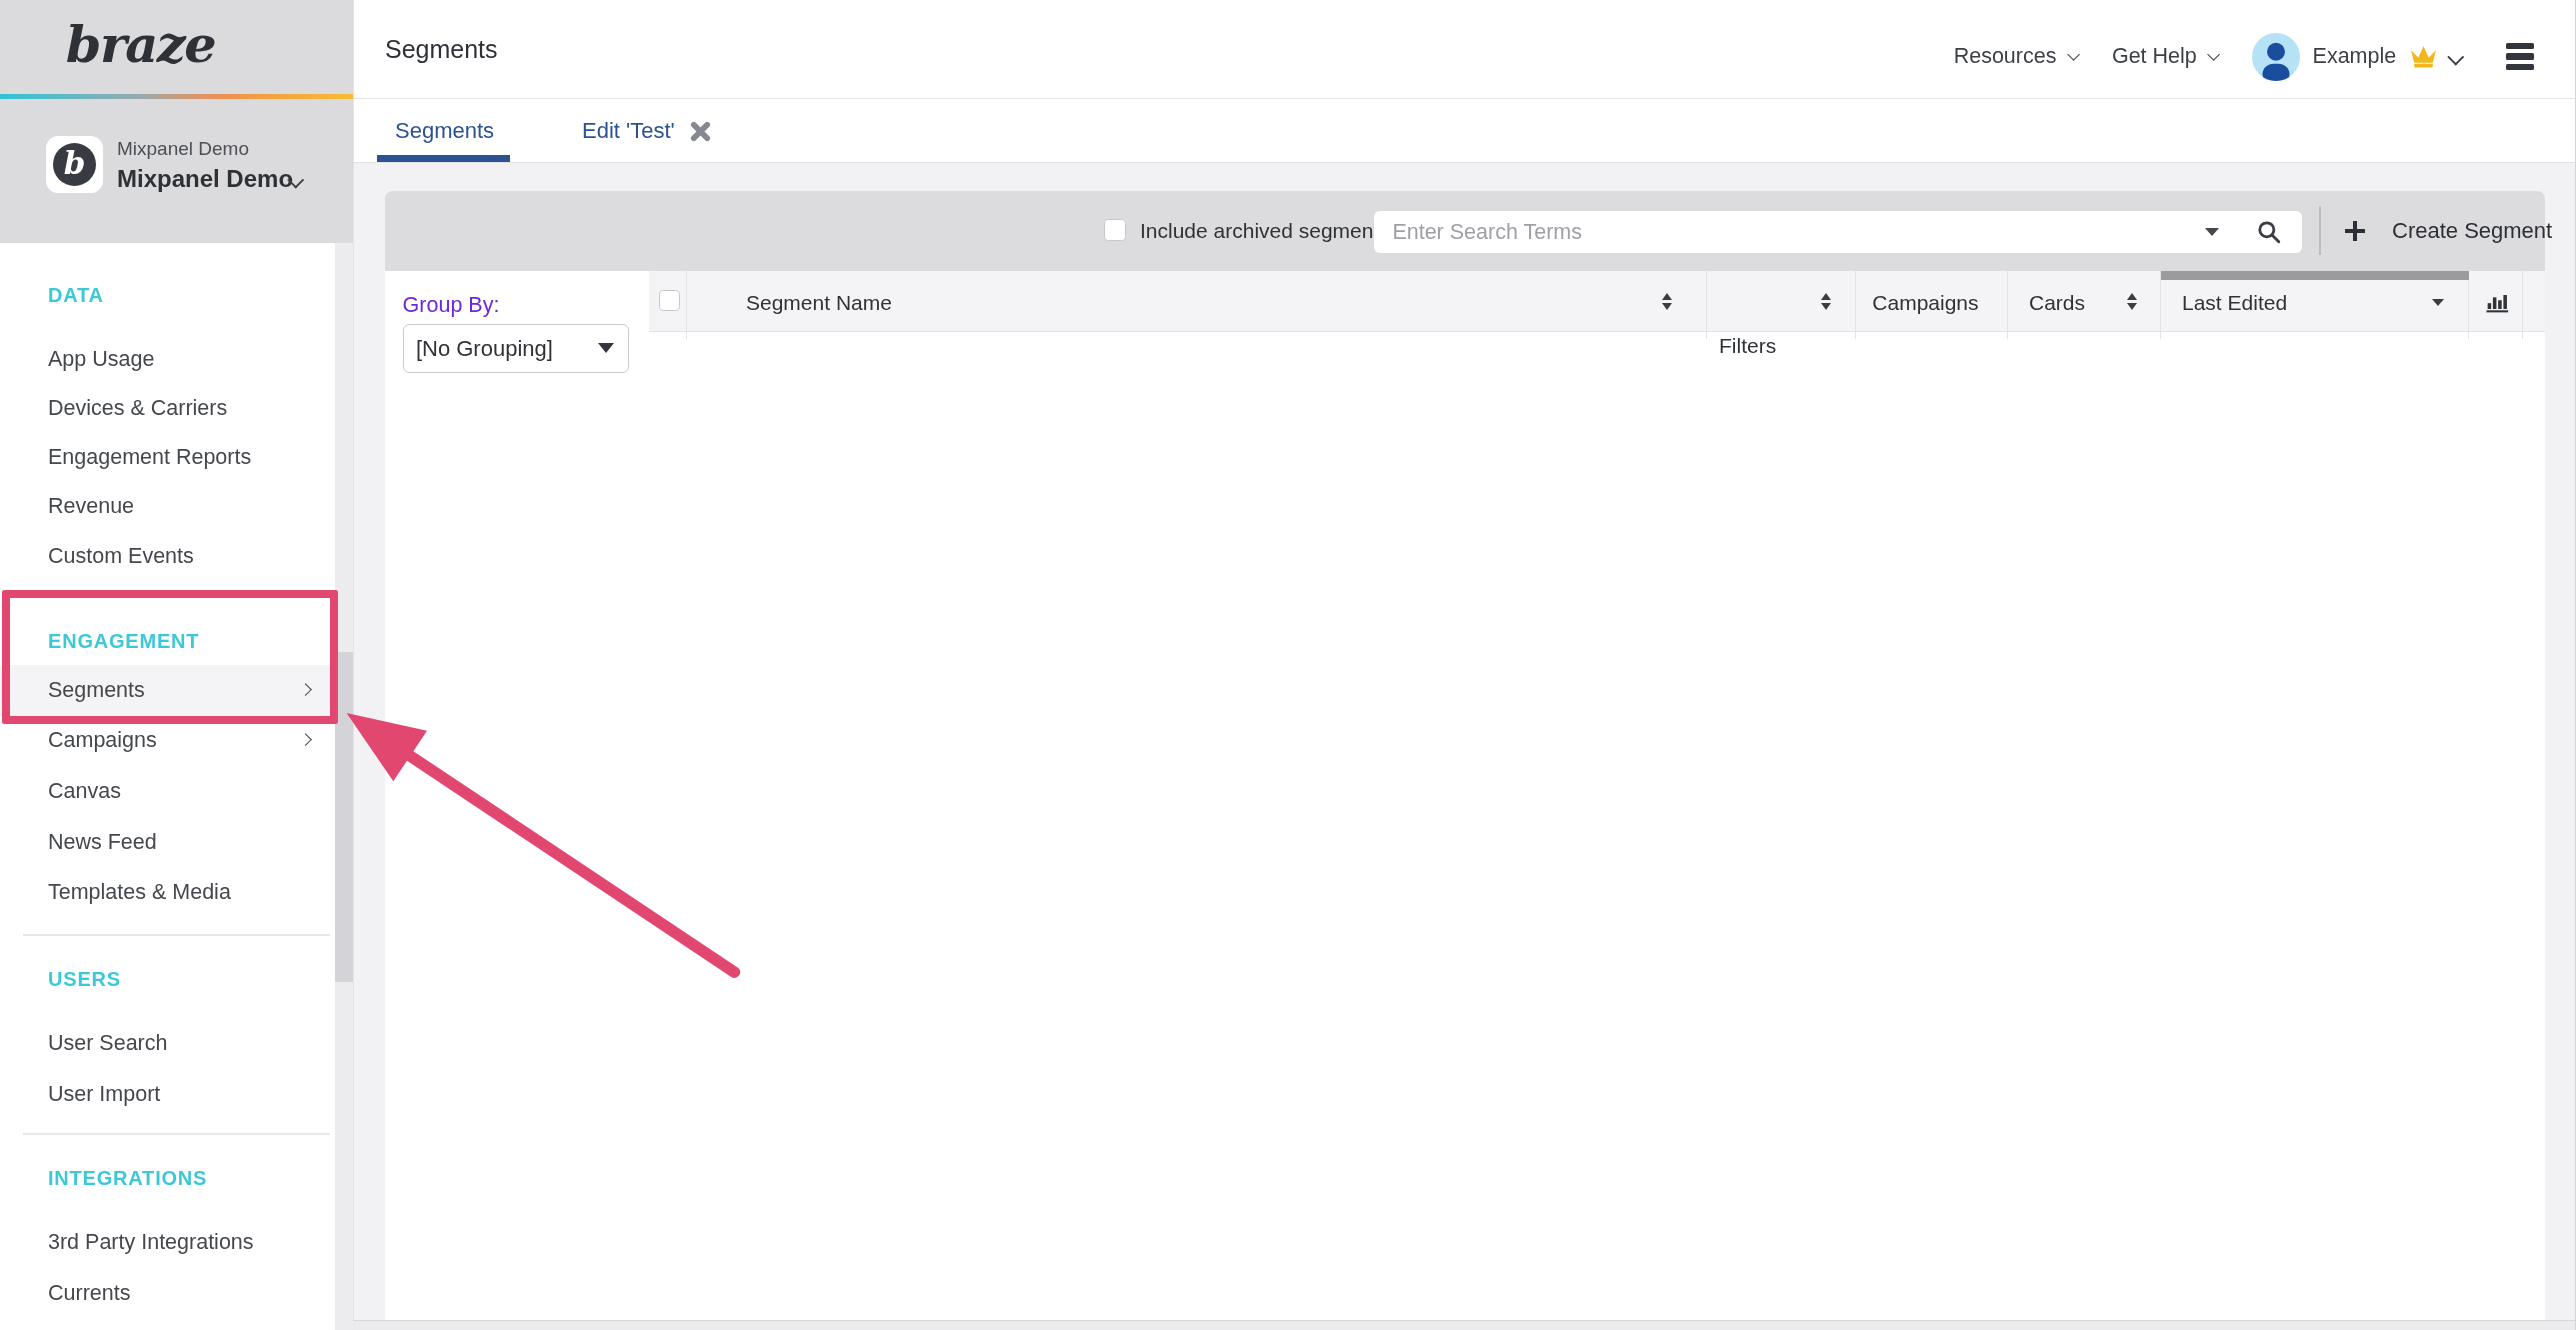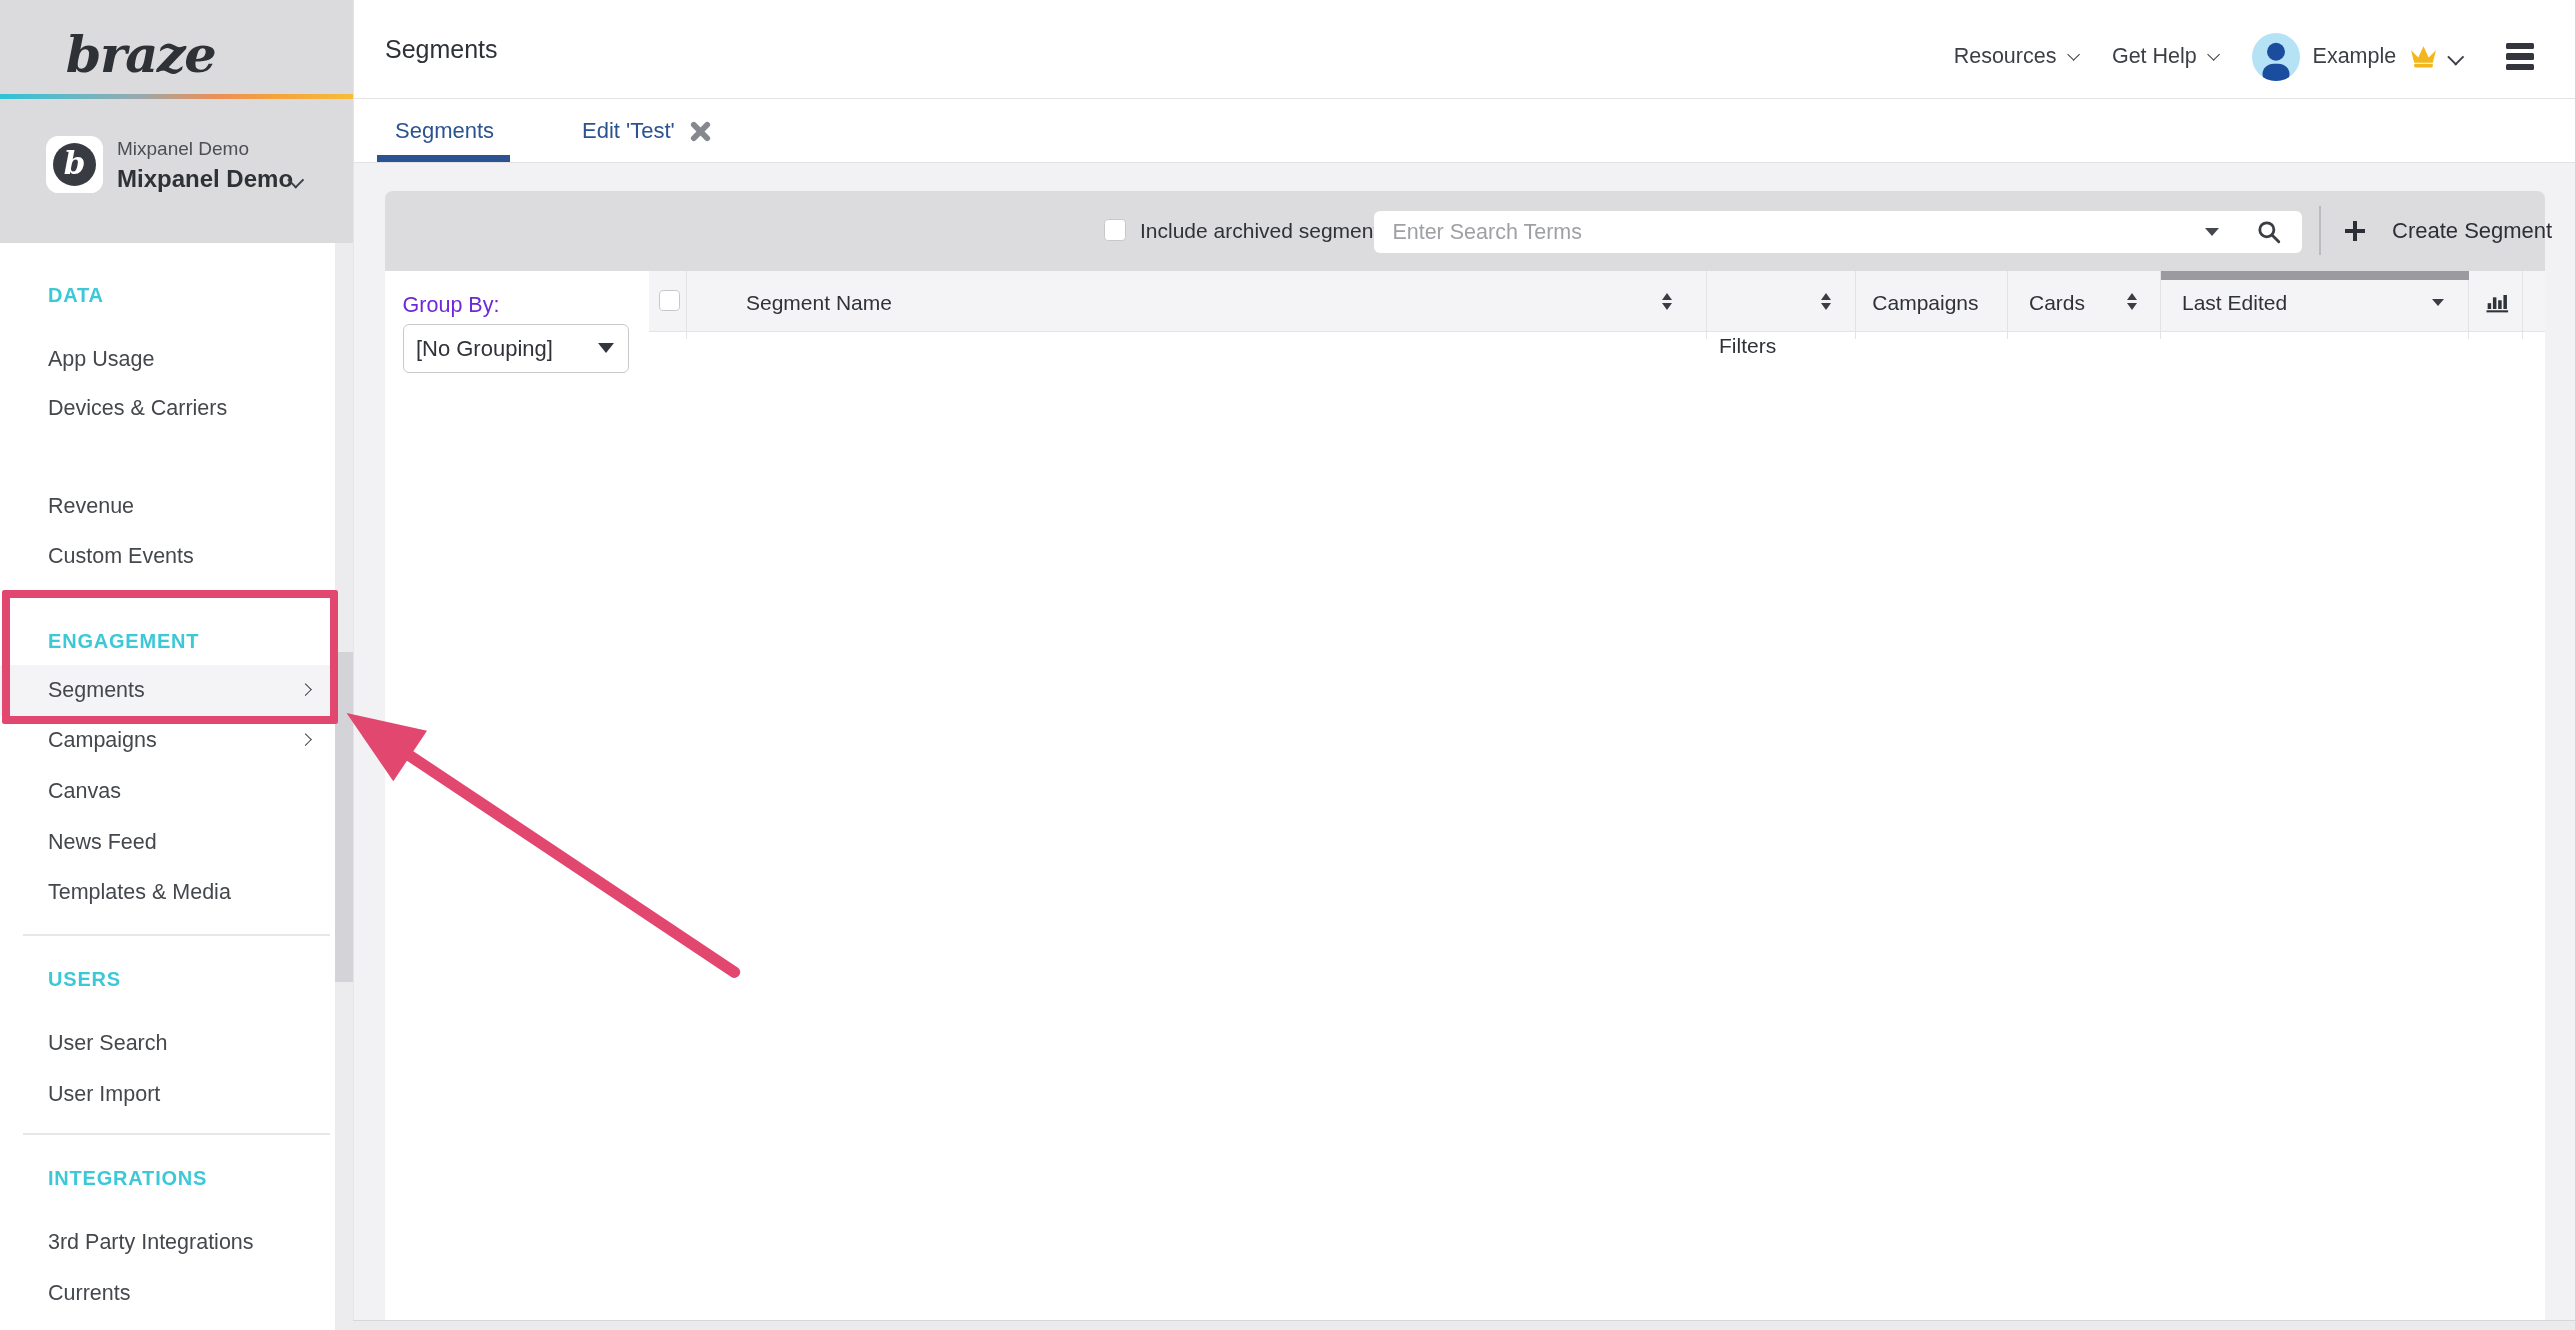--- a/index.html
+++ b/index.html
@@ -3,21 +3,21 @@
 <meta charset="utf-8">
 <style>
   * { margin:0; padding:0; box-sizing:border-box; }
   html,body { background:#ffffff; }
   body { font-family:"Liberation Sans", sans-serif; }
   #screen { position:relative; width:2576px; height:1331px; overflow:hidden; background:#f2f2f4; }
 
   
   #sidebar { position:absolute; left:0; top:0; width:353px; height:1331px; background:#ffffff; }
   #sidebar-top { position:absolute; left:0; top:0; width:353px; height:243px; background:#dbdbde; }
-  #brand-logo { position:absolute; left:0; top:24px; width:281px; text-align:center;
+  #brand-logo { position:absolute; left:0; top:14px; width:281px; text-align:center;
     font-family:"DejaVu Serif", serif; font-style:italic; font-weight:bold;
     font-size:51px; color:#2e3237; letter-spacing:-1.5px; }
   #gradient-line { position:absolute; left:0; top:94px; width:353px; height:4.6px;
     background:linear-gradient(90deg,#2fc2d6 0%,#5fb9c6 18%,#9aa8ad 40%,#cc9a77 52%,#ec8f56 62%,#f4a33e 78%,#f7bc36 100%); }
   #workspace { position:absolute; left:46px; top:136px; width:291px; height:61px; }
   #workspace-icon { position:absolute; left:0; top:0; width:57px; height:57px; background:#ffffff; border-radius:12.3px; }
   #workspace-icon-inner { position:absolute; left:7px; top:7px; width:43px; height:43px; border-radius:50%;
     background:#383c42; color:#ffffff; font-family:"DejaVu Serif", serif; font-style:italic; font-weight:bold;
     font-size:31px; text-align:center; line-height:40px; }
   .ws-app-name { position:absolute; left:71px; top:1.5px; font-size:19px; color:#4c4f55; white-space:nowrap; }
@@ -142,20 +142,21 @@
       </div>
     </div>
 
     <div id="scroll-strip">
       <div id="scroll-thumb"></div>
     </div>
 
     <div class="nav-heading" style="top:284px;">DATA</div>
     <div class="nav-item" style="top:334px;">App Usage</div>
     <div class="nav-item" style="top:383px;">Devices &amp; Carriers</div>
+    <div class="nav-item" style="top:432px;">Engagement Reports</div>
     <div class="nav-item" style="top:481px;">Revenue</div>
     <div class="nav-item" style="top:531px;">Custom Events</div>
 
     <div class="nav-heading" style="top:630px;">ENGAGEMENT</div>
     <div class="nav-item selected" style="top:665px;">
       <span>Segments</span>
       <span class="chev chev-right"></span>
     </div>
     <div class="nav-item" style="top:715px;">
       <span>Campaigns</span>

